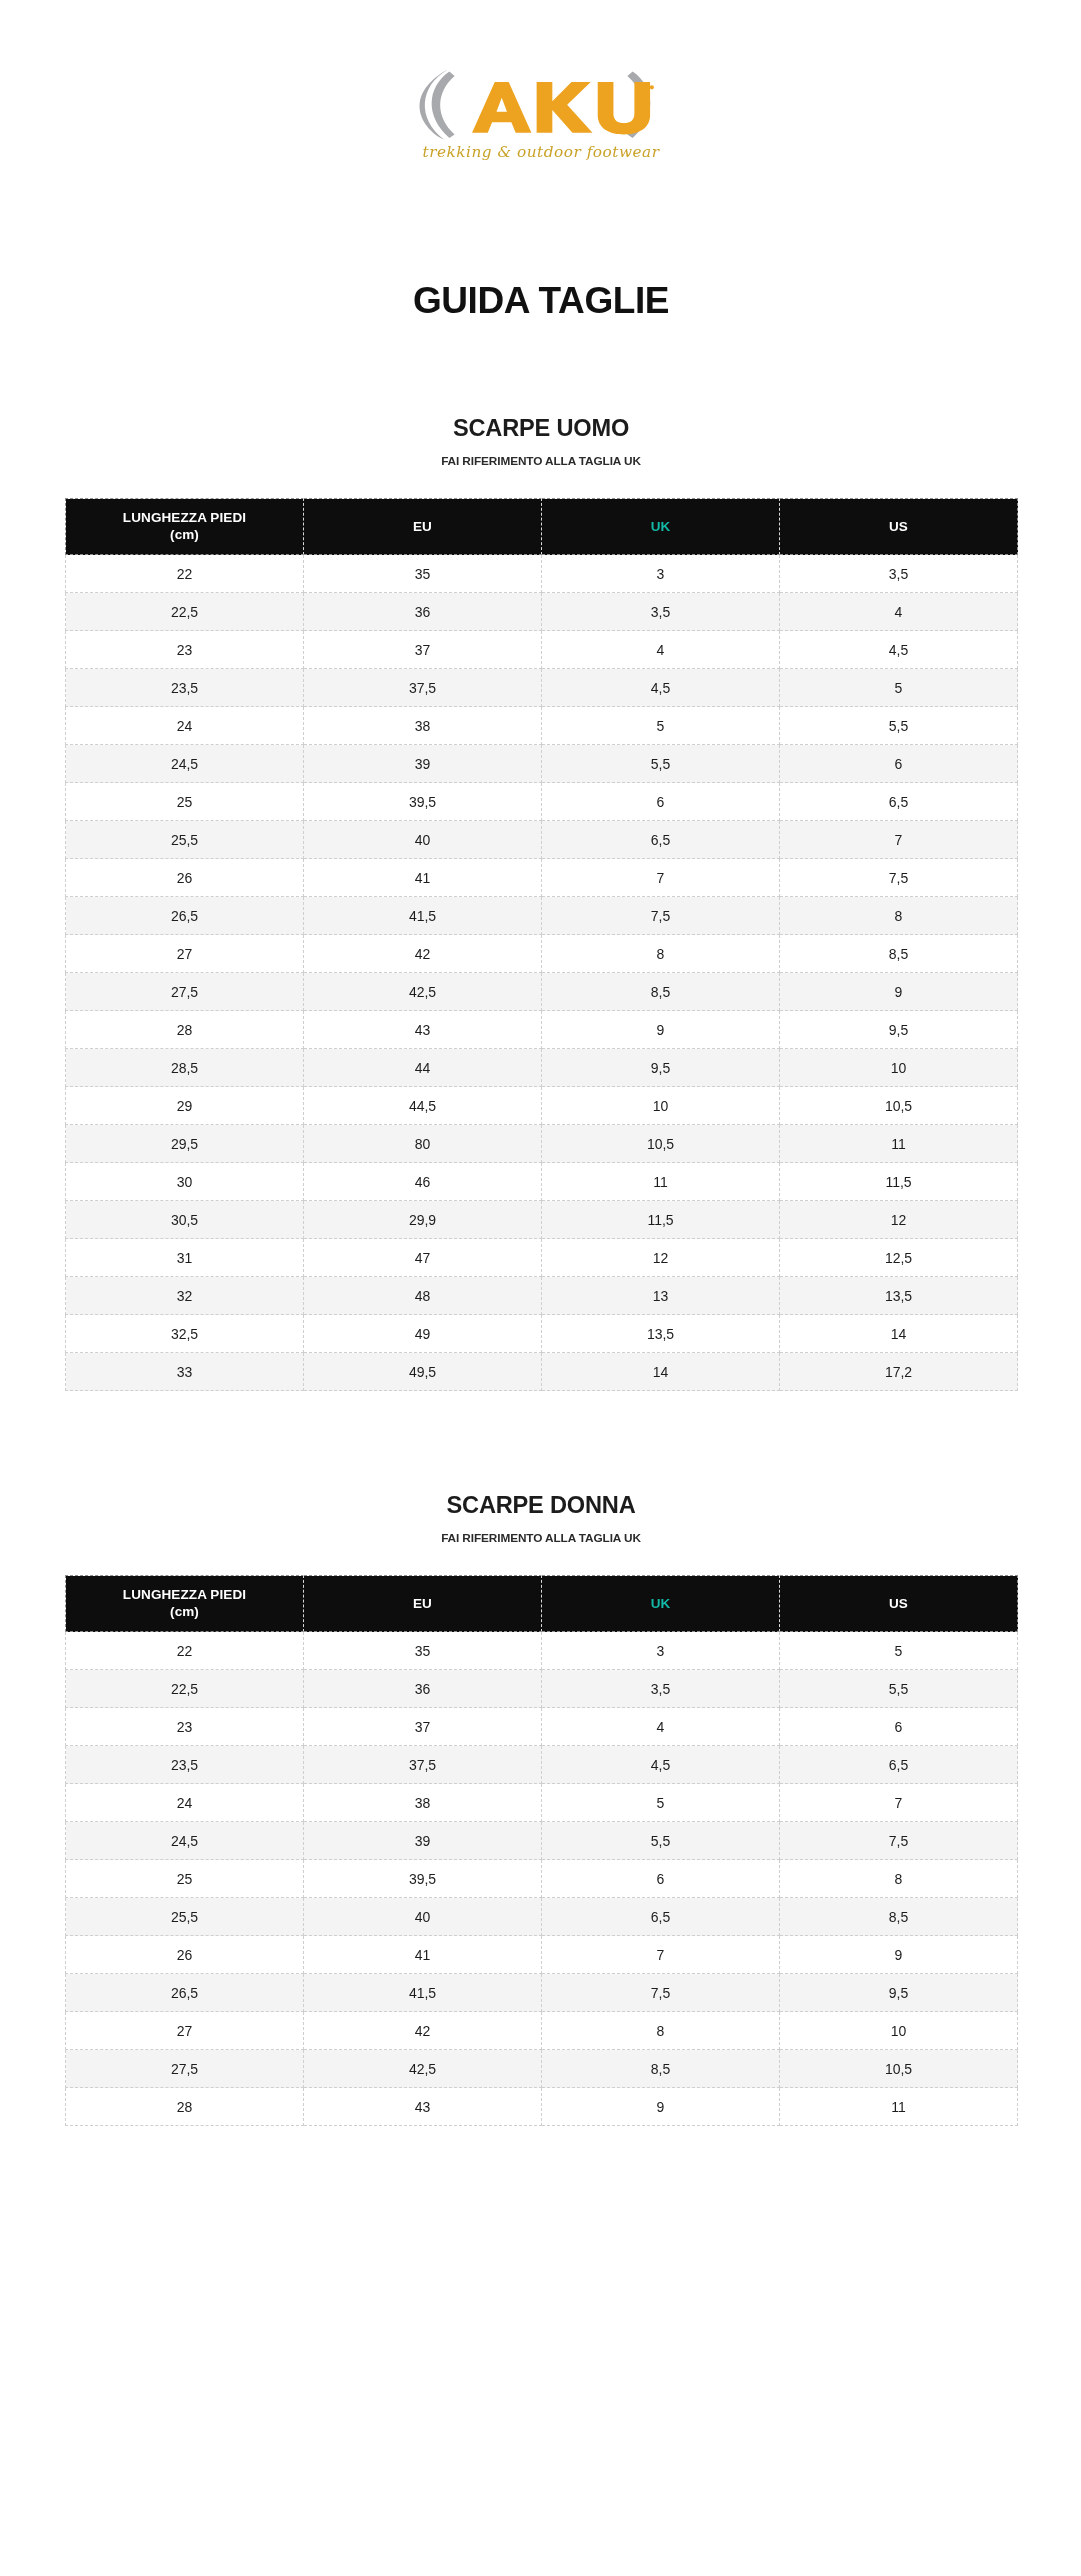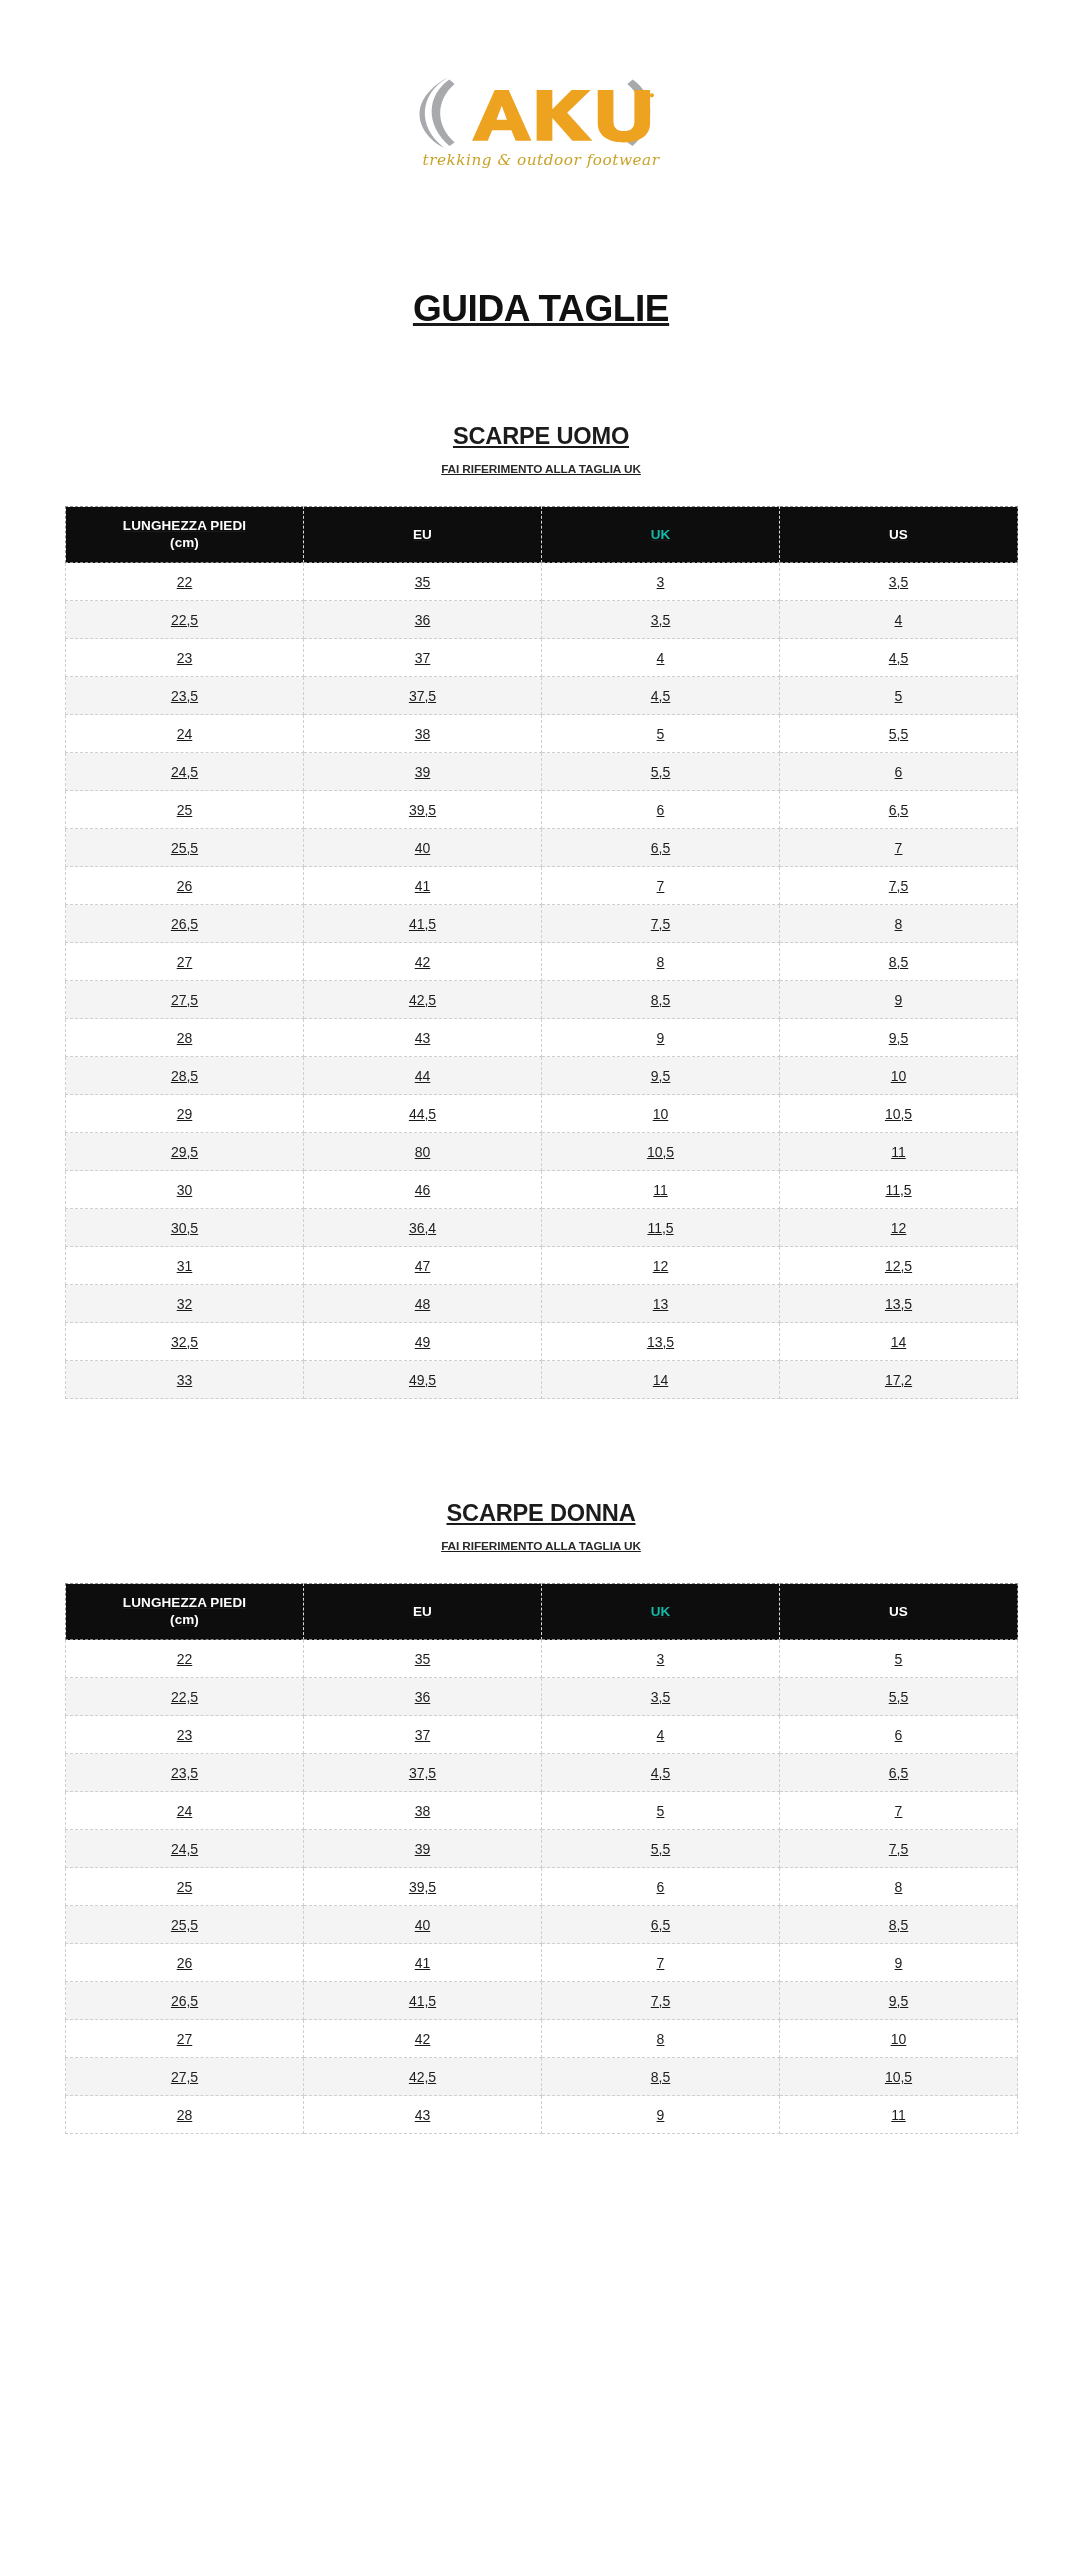--- a/index.html
+++ b/index.html
@@ -6,21 +6,21 @@
   html, body { margin: 0; padding: 0; }
   body {
     width: 1082px;
     height: 2576px;
     background: #ffffff;
     font-family: "Liberation Sans", sans-serif;
     color: #1a1a1a;
     overflow: hidden;
   }
 
-  .page { width: 1082px; padding-top: 12px; text-decoration: underline; }
+  .page { width: 1082px; padding-top: 4px; }
 
   
   .logo-block {
     height: 218px;
     display: flex;
     align-items: center;
     justify-content: center;
   }
   .logo {
     position: relative;
@@ -265,21 +265,21 @@
               <td>11</td>
             </tr>
             <tr>
               <td>30</td>
               <td>46</td>
               <td>11</td>
               <td>11,5</td>
             </tr>
             <tr>
               <td>30,5</td>
-              <td>36,4</td>
+              <td>29,9</td>
               <td>11,5</td>
               <td>12</td>
             </tr>
             <tr>
               <td>31</td>
               <td>47</td>
               <td>12</td>
               <td>12,5</td>
             </tr>
             <tr>

